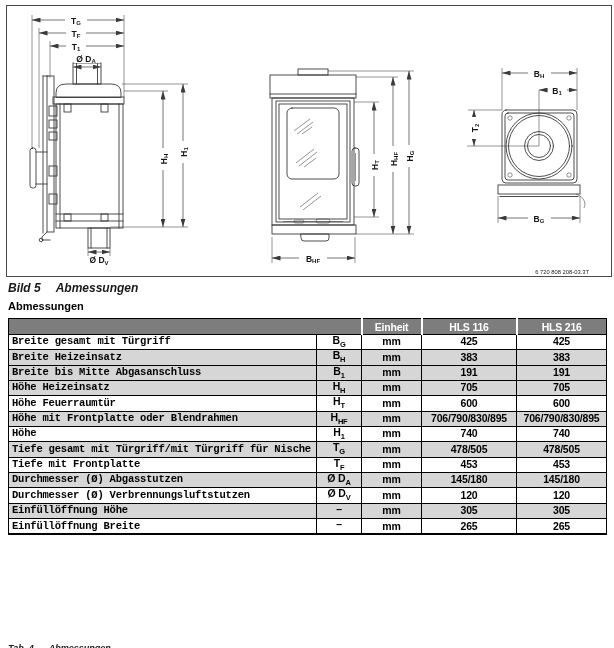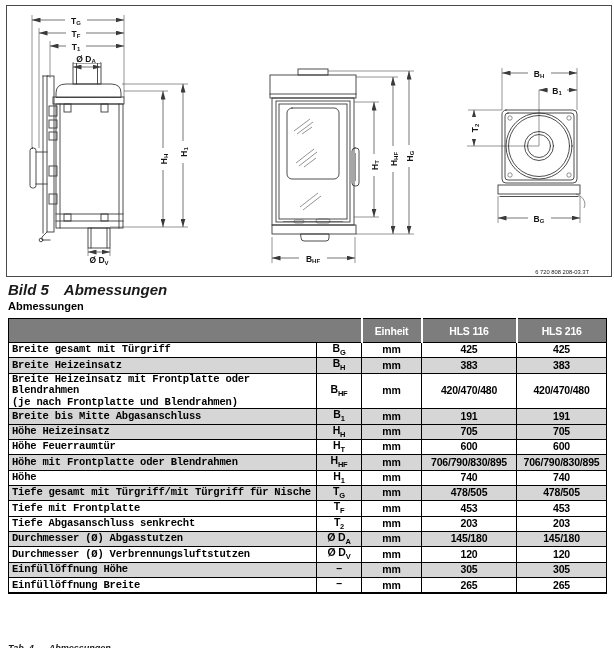--- a/index.html
+++ b/index.html
@@ -13,29 +13,29 @@
   .dr   { stroke:#3a3a3a; stroke-width:0.9; fill:none; stroke-linecap:square; }
   .dr2  { stroke:#3a3a3a; stroke-width:0.55; fill:none; }
   .ext  { stroke:#3a3a3a; stroke-width:0.55; }
   .dim  { stroke:#3a3a3a; stroke-width:0.7; marker-start:url(#arr); marker-end:url(#arr); }
   .lbg  { fill:#ffffff; }
   .dlab { font-family:"Liberation Sans", sans-serif; font-weight:bold; font-size:8.5px; fill:#151515; }
   .dlab .sub { font-size:6px; }
   .ref  { font-family:"Liberation Sans", sans-serif; font-size:5.8px; fill:#222; }
 
   .fig-caption { position:absolute; left:8px; top:281px; font-style:italic; font-weight:bold;
-                 font-size:15px; color:#1a1a1a; }
+                 font-size:12px; color:#1a1a1a; }
   .fig-caption .cap2 { margin-left:15px; }
   .section-title { position:absolute; left:8px; top:300px; font-weight:bold; font-size:11px; color:#000; }
 
   
   table.dims { position:absolute; left:8px; top:318px; width:598px; border-collapse:collapse;
                table-layout:fixed; font-size:10.5px; font-weight:bold; color:#000; letter-spacing:-0.2px; }
   table.dims { border:1px solid #000; border-bottom:2px solid #000; }
-  table.dims th { background:var(--header-bg); color:#fff; height:24px; padding:0 2px;
+  table.dims th { background:var(--header-bg); color:#fff; height:16px; padding:0 2px;
                   font-size:10.5px; text-align:center; border:0; }
   table.dims th.sep { border-left:2px solid #fff; }
   table.dims td { border:1px solid #000; height:14.5px; padding:0 3px; line-height:1.1; }
   td.c-label { text-align:left; padding-left:4px;font-family:Liberation Mono, monospace; }
   td.c-sym, td.c-unit, td.c-val { text-align:center; }
   td.c-sym sub { font-size:7.5px; }
   tr.shade { background:var(--row-shade); }
 
   .tab-caption { position:absolute; left:8px; top:642.5px; height:5px; overflow:hidden;
                  font-style:italic; font-weight:bold; font-size:9px; color:#1a1a1a; line-height:11px; }
@@ -283,30 +283,20 @@
         </tr>
         <tr class="shade">
           <td class="c-label">
             <div>Breite Heizeinsatz</div>
           </td>
           <td class="c-sym"><span>B</span><sub>H</sub></td>
           <td class="c-unit">mm</td>
           <td class="c-val">383</td>
           <td class="c-val">383</td>
         </tr>
-        <tr>
-          <td class="c-label">
-            <div>Breite Heizeinsatz mit Frontplatte oder Blendrahmen</div>
-            <div>(je nach Frontplatte und Blendrahmen)</div>
-          </td>
-          <td class="c-sym"><span>B</span><sub>HF</sub></td>
-          <td class="c-unit">mm</td>
-          <td class="c-val">420/470/480</td>
-          <td class="c-val">420/470/480</td>
-        </tr>
         <tr class="shade">
           <td class="c-label">
             <div>Breite bis Mitte Abgasanschluss</div>
           </td>
           <td class="c-sym"><span>B</span><sub>1</sub></td>
           <td class="c-unit">mm</td>
           <td class="c-val">191</td>
           <td class="c-val">191</td>
         </tr>
         <tr class="shade">
@@ -355,29 +345,20 @@
           <td class="c-val">478/505</td>
         </tr>
         <tr>
           <td class="c-label">
             <div>Tiefe mit Frontplatte</div>
           </td>
           <td class="c-sym"><span>T</span><sub>F</sub></td>
           <td class="c-unit">mm</td>
           <td class="c-val">453</td>
           <td class="c-val">453</td>
-        </tr>
-        <tr>
-          <td class="c-label">
-            <div>Tiefe Abgasanschluss senkrecht</div>
-          </td>
-          <td class="c-sym"><span>T</span><sub>2</sub></td>
-          <td class="c-unit">mm</td>
-          <td class="c-val">203</td>
-          <td class="c-val">203</td>
         </tr>
         <tr class="shade">
           <td class="c-label">
             <div>Durchmesser (Ø) Abgasstutzen</div>
           </td>
           <td class="c-sym"><span>Ø D</span><sub>A</sub></td>
           <td class="c-unit">mm</td>
           <td class="c-val">145/180</td>
           <td class="c-val">145/180</td>
         </tr>

